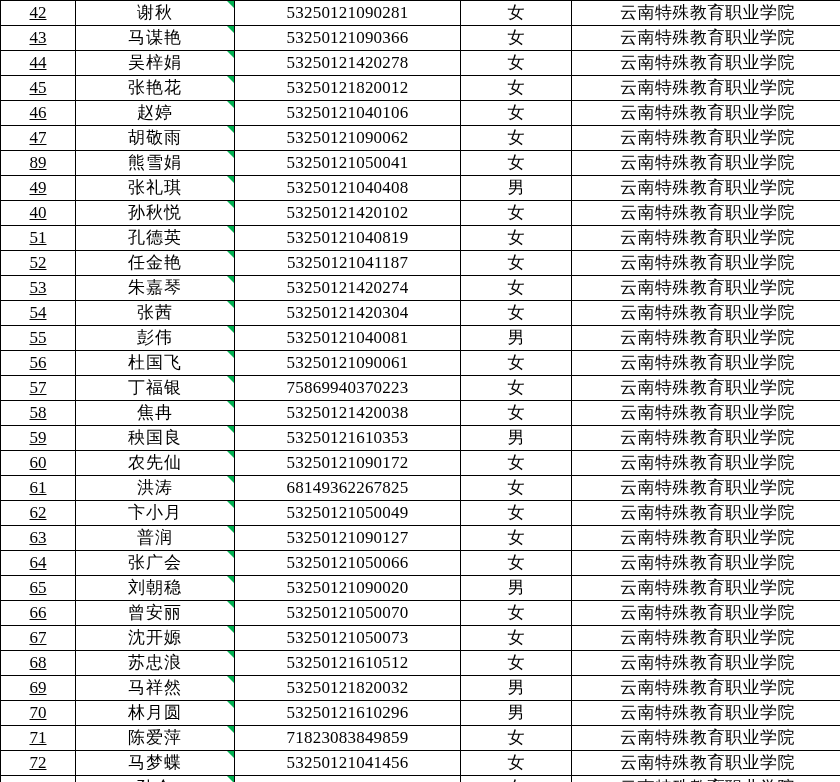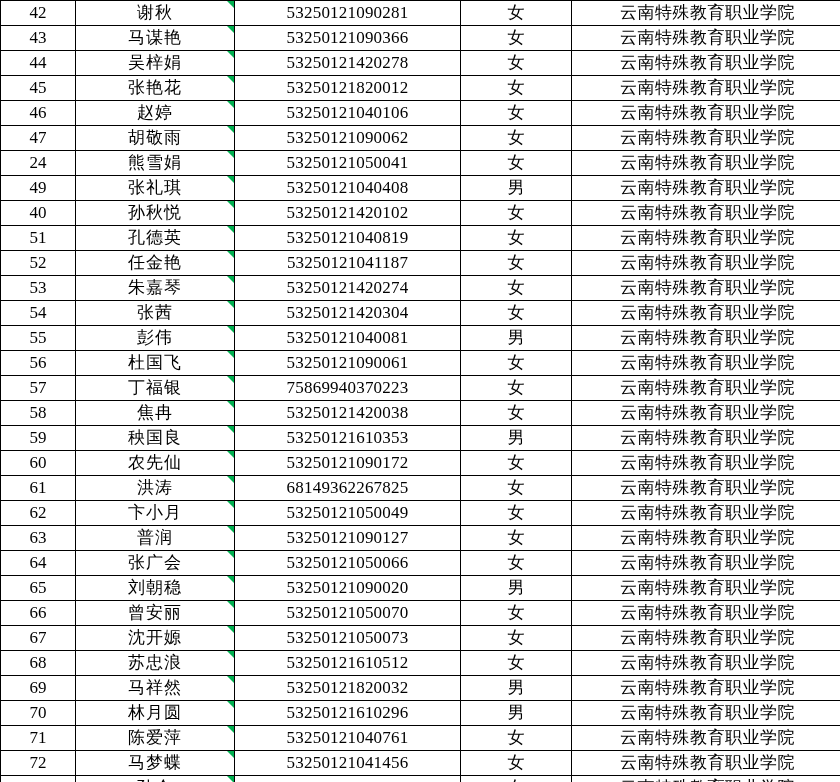--- a/index.html
+++ b/index.html
@@ -26,20 +26,21 @@
     text-align: center;
     vertical-align: middle;
     font-size: 17px;
     color: #000000;
     white-space: nowrap;
     overflow: hidden;
   }
   td.col-index {
     width: 74px;
     font-family: "Liberation Serif", "DejaVu Serif", serif;
+    text-decoration: underline;
   }
   td.col-name {
     width: 158px;
     position: relative;
     letter-spacing: 1px;
   }
   td.col-id {
     width: 225px;
     font-size: 16.5px;
     letter-spacing: 0.2px;
@@ -103,21 +104,21 @@
         <td class="col-school">云南特殊教育职业学院</td>
       </tr>
       <tr>
         <td class="col-index">47</td>
         <td class="col-name"><span>胡敬雨</span><span class="marker" style="border-top-color: rgb(0, 176, 80);"></span></td>
         <td class="col-id">53250121090062</td>
         <td class="col-gender">女</td>
         <td class="col-school">云南特殊教育职业学院</td>
       </tr>
       <tr>
-        <td class="col-index">24</td>
+        <td class="col-index">89</td>
         <td class="col-name"><span>熊雪娟</span><span class="marker" style="border-top-color: rgb(0, 176, 80);"></span></td>
         <td class="col-id">53250121050041</td>
         <td class="col-gender">女</td>
         <td class="col-school">云南特殊教育职业学院</td>
       </tr>
       <tr>
         <td class="col-index">49</td>
         <td class="col-name"><span>张礼琪</span><span class="marker" style="border-top-color: rgb(0, 176, 80);"></span></td>
         <td class="col-id">53250121040408</td>
         <td class="col-gender">男</td>
@@ -266,21 +267,21 @@
       <tr>
         <td class="col-index">70</td>
         <td class="col-name"><span>林月圆</span><span class="marker" style="border-top-color: rgb(0, 176, 80);"></span></td>
         <td class="col-id">53250121610296</td>
         <td class="col-gender">男</td>
         <td class="col-school">云南特殊教育职业学院</td>
       </tr>
       <tr>
         <td class="col-index">71</td>
         <td class="col-name"><span>陈爱萍</span><span class="marker" style="border-top-color: rgb(0, 176, 80);"></span></td>
-        <td class="col-id">53250121040761</td>
+        <td class="col-id">71823083849859</td>
         <td class="col-gender">女</td>
         <td class="col-school">云南特殊教育职业学院</td>
       </tr>
       <tr>
         <td class="col-index">72</td>
         <td class="col-name"><span>马梦蝶</span><span class="marker" style="border-top-color: rgb(0, 176, 80);"></span></td>
         <td class="col-id">53250121041456</td>
         <td class="col-gender">女</td>
         <td class="col-school">云南特殊教育职业学院</td>
       </tr>

